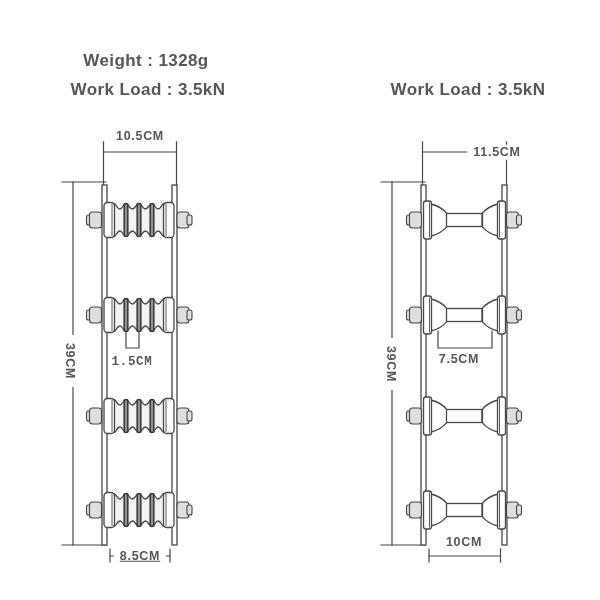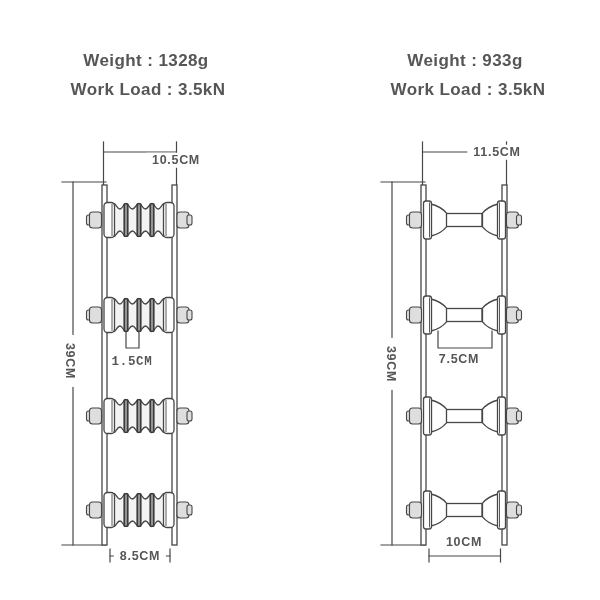--- a/index.html
+++ b/index.html
@@ -155,28 +155,27 @@
       <use href="#rollerSpool" transform="translate(0,220)"></use>
       <use href="#rollerSpool" transform="translate(0,315)"></use>
       <use href="#rollerSpool" transform="translate(0,416)"></use>
       <use href="#rollerSpool" transform="translate(0,510)"></use>
     </g>
   </svg>
 
   <div class="lbl hdr" style="left:146px; top:60px;">Weight : 1328g</div>
   <div class="lbl hdr" style="left:148px; top:89px;">Work Load : 3.5kN</div>
 
-  <div class="lbl hdr" style="left:465px; top:60px;">Weight : 933g</div>
   <div class="lbl hdr" style="left:468px; top:89px;">Work Load : 3.5kN</div>
 
-  <div class="lbl dim" style="left:140px; top:160px;margin-left:36px;">10.5CM</div>
+  <div class="lbl dim" style="left:140px; top:136px;">10.5CM</div>
   <div class="lbl dim" style="left:465px; top:152px;margin-left:32px;">11.5CM</div>
 
   <div class="lbl dim dim-v" style="left:70px; top:361px;">39CM</div>
   <div class="lbl dim dim-v" style="left:391px; top:364px;">39CM</div>
 
   <div class="lbl dim dim-free" style="left:132px; top:362px;font-family:Liberation Mono, monospace;">1.5CM</div>
   <div class="lbl dim dim-free" style="left:459px; top:359px;">7.5CM</div>
 
-  <div class="lbl dim" style="left:140px; top:556px;">8.5CM</div>
+  <div class="lbl dim" style="left:140px; top:556px;text-decoration:underline;">8.5CM</div>
   <div class="lbl dim" style="left:464px; top:542px;">10CM</div>
 
 </div>
 
 </body></html>

